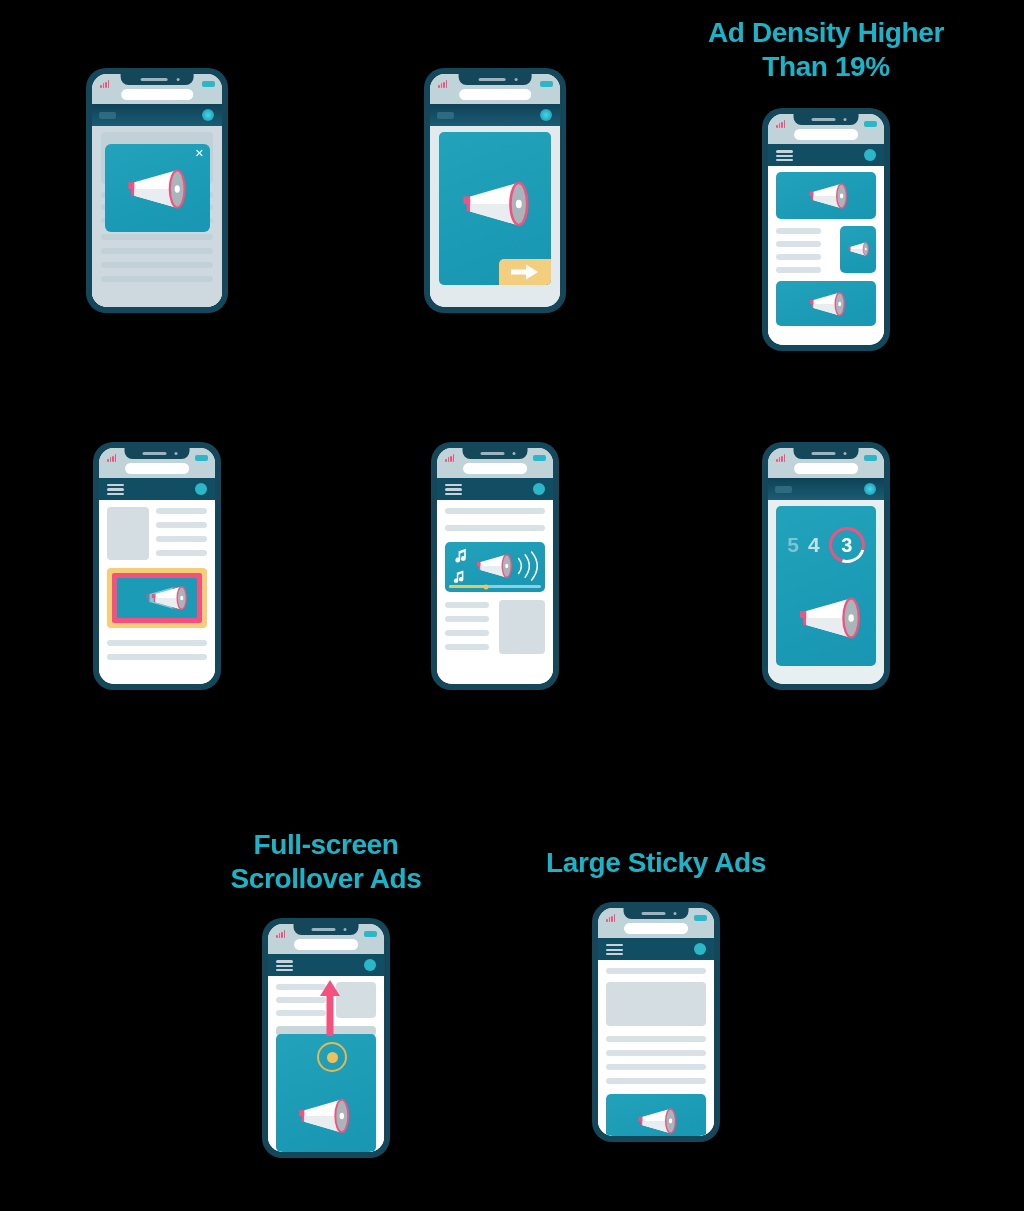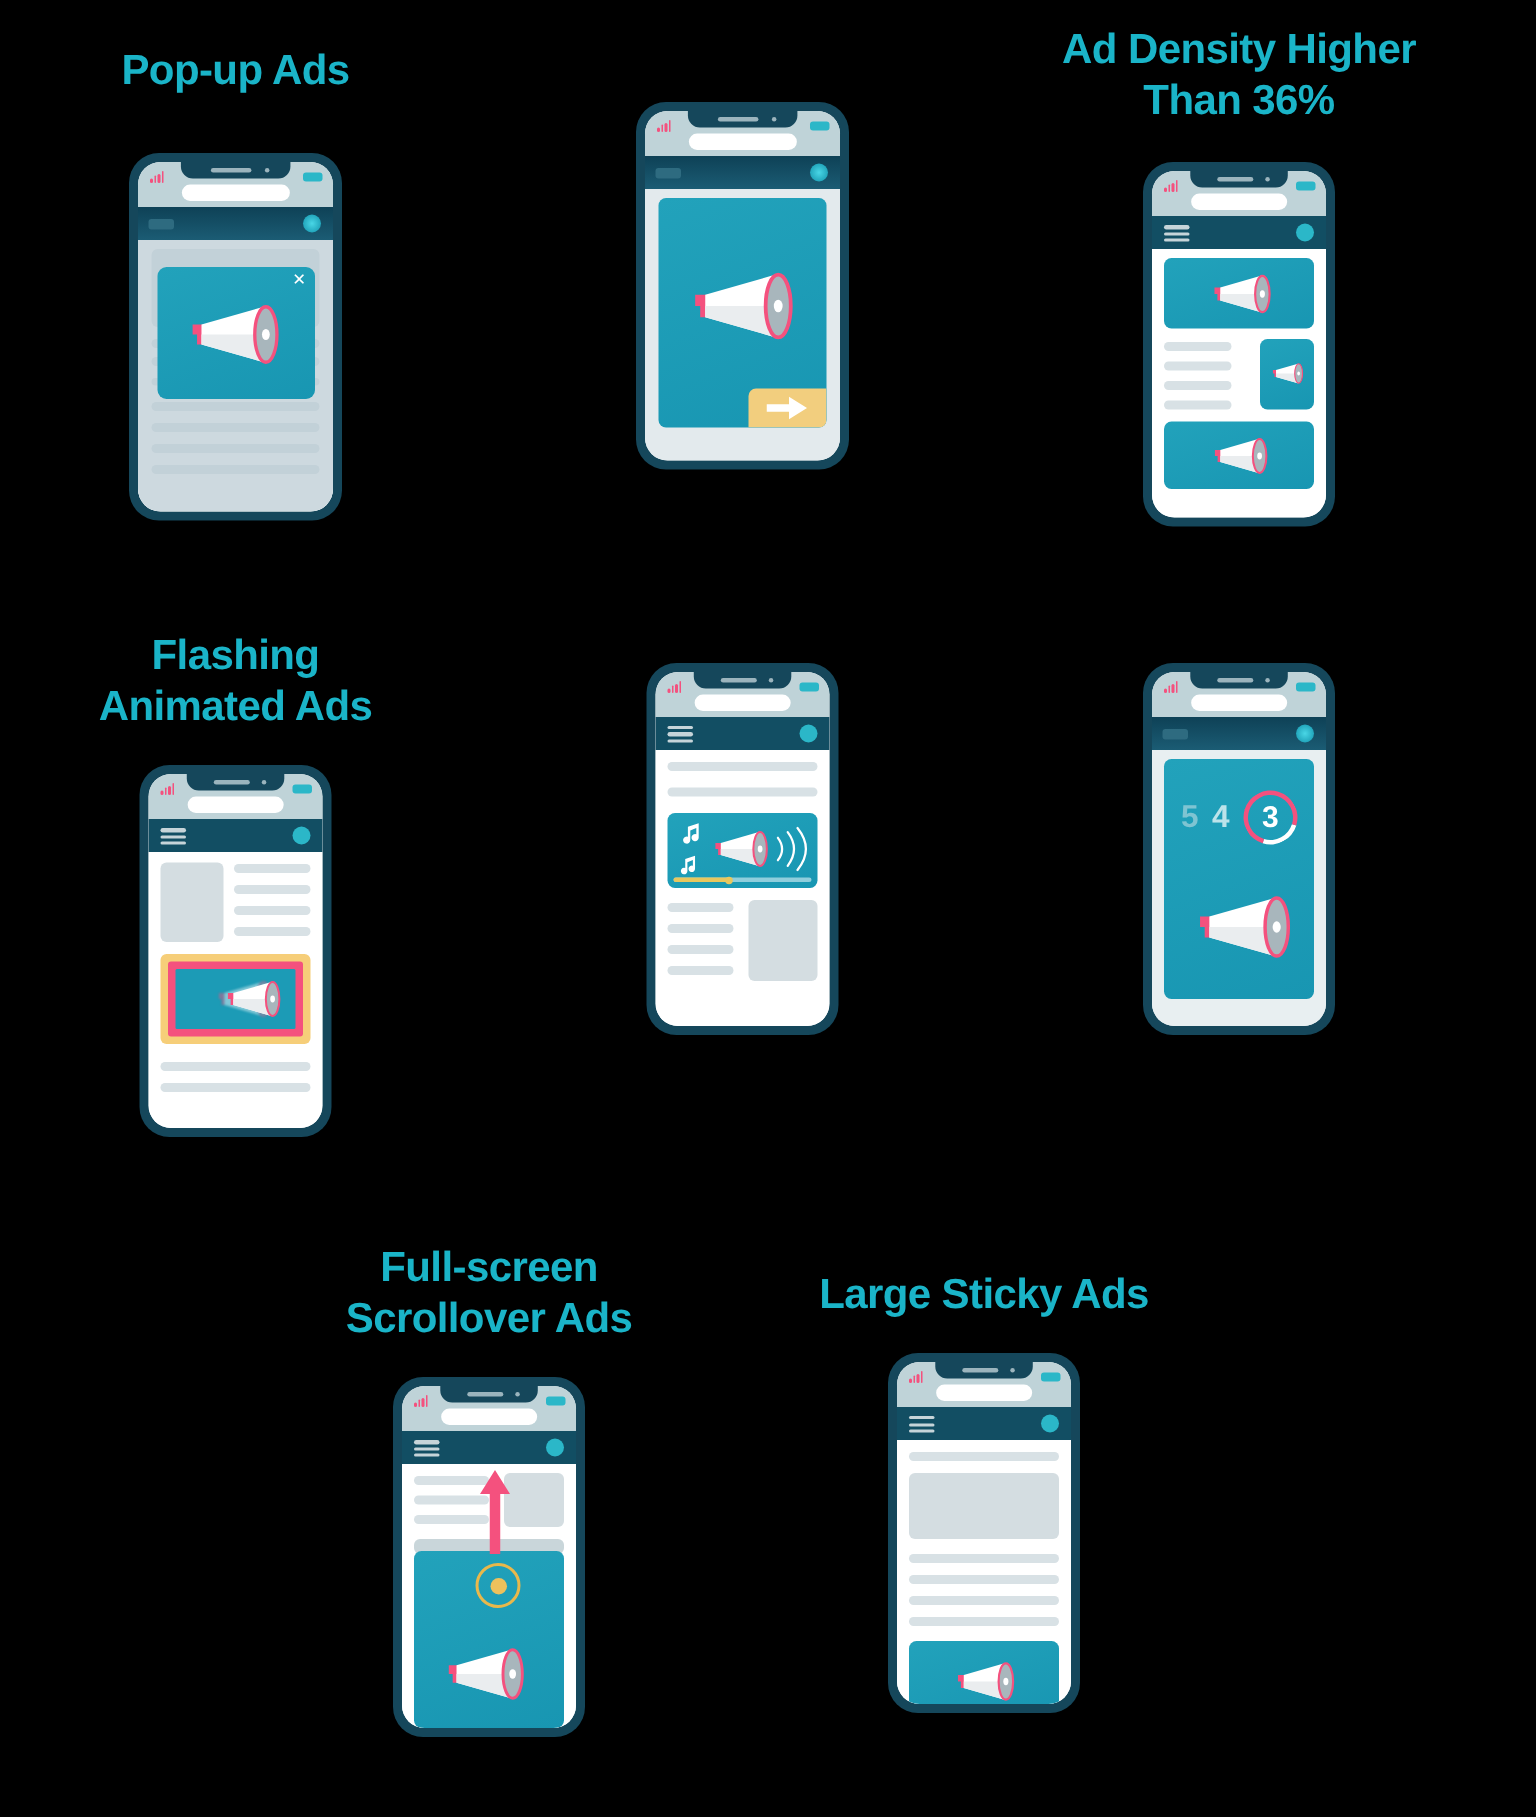--- a/index.html
+++ b/index.html
@@ -132,21 +132,20 @@
   }
   .touchdot i{width:11px;height:11px;border-radius:50%;background:#EEC15C;display:block;}
   .scrollarrow{position:absolute;}
 </style>
 </head>
 <body>
 
 <div class="grid">
 
   <div class="cell" style="left:26px;top:30px;width:262px;">
-    <div class="title">Pop-up Ads</div>
     <div class="phone" style="width:142px;height:245px;margin-top:38px;">
       <div class="frame"></div>
       <div class="screen">
         <div class="statusbar">
           <div class="notch">
             <div class="notch-speaker"></div>
             <div class="notch-cam"></div>
           </div>
           <div class="signal">
             <i style="height:3px"></i>
@@ -229,21 +228,21 @@
               </svg>
             </div>
           </div>
         </div>
       </div>
     </div>
   </div>
 
   <div class="cell" style="left:690px;top:16px;width:272px;">
     <div class="title">Ad Density Higher
-Than 36%</div>
+Than 19%</div>
     <div class="phone" style="width:128px;height:243px;margin-top:24px;">
       <div class="frame"></div>
       <div class="screen">
         <div class="statusbar">
           <div class="notch">
             <div class="notch-speaker"></div>
             <div class="notch-cam"></div>
           </div>
           <div class="signal">
             <i style="height:3px"></i>
@@ -302,22 +301,20 @@
                   <ellipse cx="76" cy="31" rx="3.5" ry="5" fill="#FFFFFF"></ellipse>
                 </svg>
             </div>
           </div>
         </div>
       </div>
     </div>
   </div>
 
   <div class="cell" style="left:26px;top:420px;width:262px;">
-    <div class="title">Flashing
-Animated Ads</div>
     <div class="phone" style="width:128px;height:248px;margin-top:22px;">
       <div class="frame"></div>
       <div class="screen">
         <div class="statusbar">
           <div class="notch">
             <div class="notch-speaker"></div>
             <div class="notch-cam"></div>
           </div>
           <div class="signal">
             <i style="height:3px"></i>

